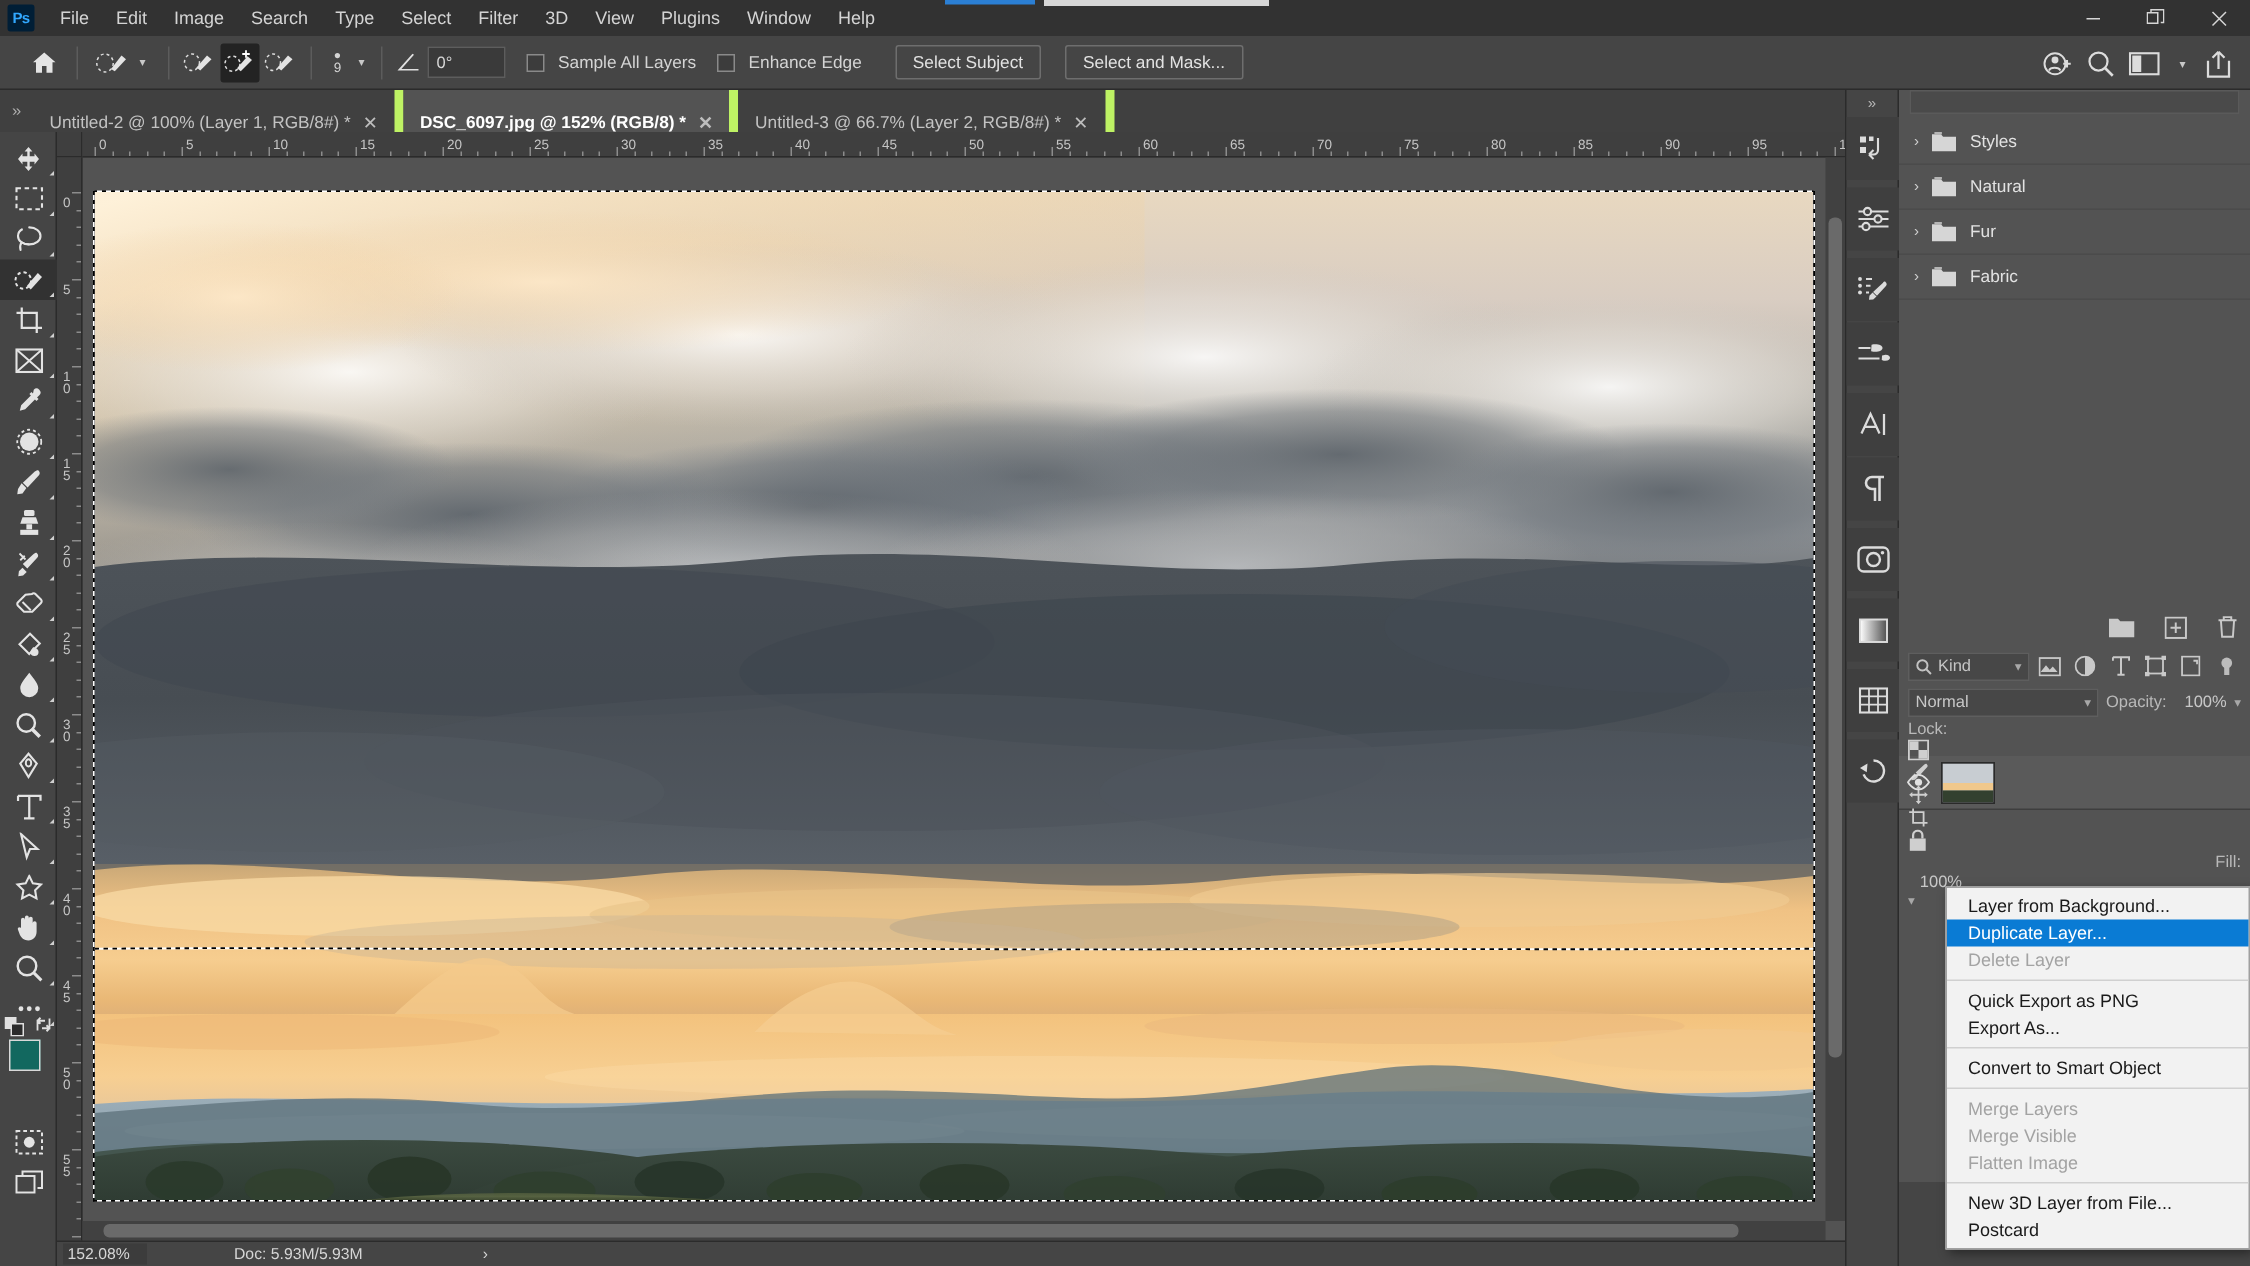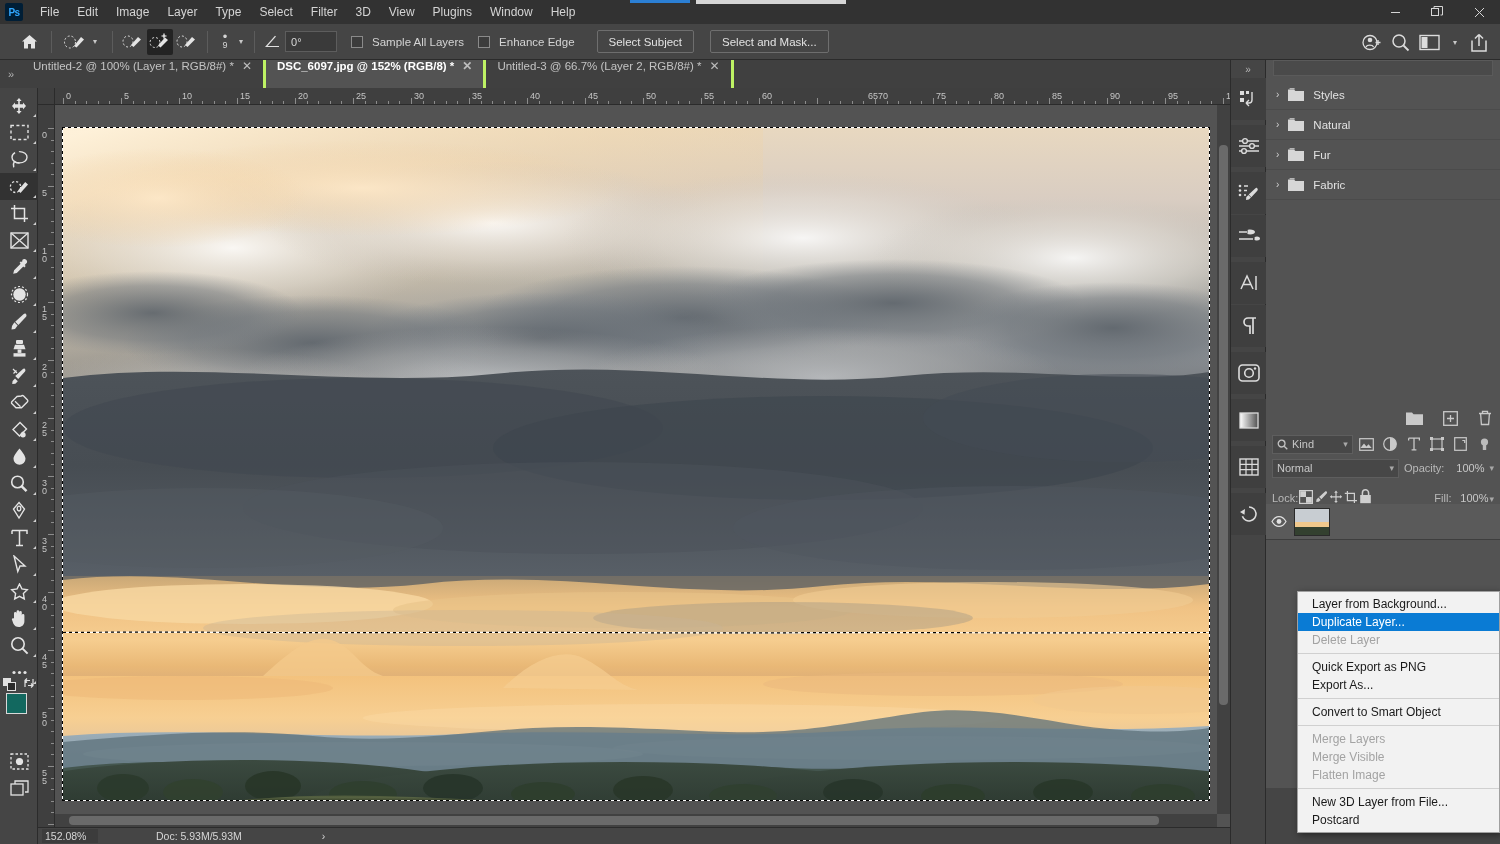--- a/index.html
+++ b/index.html
@@ -88,23 +88,23 @@
   
   .tabbar {
     position: absolute; left: 0; top: 60px; width: 1500px; height: 28px;
     background: #404040; display: flex; align-items: stretch;
   }
   .tab-collapse {
     width: 22px; display: flex; align-items: center; justify-content: center;
     color: #b0b0b0; font-size: 11px;
   }
   .doctab {
-    display: flex; align-items: flex-start; gap: 8px; padding: 0 11px;
+    display: flex; align-items: flex-end; gap: 8px; padding: 0 11px;
     background: #404040; color: #c3c3c3; font-size: 11.5px;
-    border-right: 3px solid #bef264; white-space: nowrap;
+    border-right: 6px solid #bef264; white-space: nowrap;
   }
   .doctab.active { background: #535353; color: #ffffff; font-weight: bold; }
   .tab-x { color: #bdbdbd; font-size: 12px; line-height: 1; }
   .tab-right-collapse {
     position: absolute; right: 4px; top: 2px; color: #b0b0b0; font-size: 11px;
   }
 
   
   .toolbar {
     position: absolute; left: 0; top: 88px; width: 38px; height: 756px;
@@ -279,21 +279,21 @@
   .blend-sel {
     width: 130px; height: 19px; background: #474747; border: 1px solid #5e5e5e;
     color: #c8c8c8; font-size: 11px; display: flex; align-items: center;
     justify-content: space-between; padding: 0 4px;
   }
   .opa-label { color: #b9b9b9; font-size: 11px; }
   .opa-val {
     width: 36px; color: #c8c8c8; font-size: 11px; text-align: right;
   }
   .lock-row {
-    display: flex; align-items: flex-end; height: 24px; gap: 1px; padding: 0 6px;
+    display: flex; align-items: flex-start; height: 24px; gap: 1px; padding: 0 6px; flex-direction: column;
   }
   .lock-label { color: #b9b9b9; font-size: 11px; }
   .layer-row {
     display: flex; align-items: center; height: 36px; gap: 6px;
     padding: 0 4px; background: #5a5a5a; border-bottom: 1px solid #3e3e3e;
   }
   .layer-thumb {
     width: 36px; height: 28px; border: 1px solid #2a2a2a; overflow: hidden;
   }
 
@@ -316,21 +316,21 @@
 <body>
 <div id="app">
 
 <div class="menubar">
   <div class="title-accent"></div>
   <div class="title-accent2"></div>
   <div class="ps-logo">Ps</div>
   <div class="menu-item">File</div>
   <div class="menu-item">Edit</div>
   <div class="menu-item">Image</div>
-  <div class="menu-item">Layer</div>
+  <div class="menu-item">Search</div>
   <div class="menu-item">Type</div>
   <div class="menu-item">Select</div>
   <div class="menu-item">Filter</div>
   <div class="menu-item">3D</div>
   <div class="menu-item">View</div>
   <div class="menu-item">Plugins</div>
   <div class="menu-item">Window</div>
   <div class="menu-item">Help</div>
   <div class="winbtns">
     <div class="winbtn">
@@ -715,21 +715,21 @@
         <div class="rtick" style="left: 669.2px; top: 13px; width: 1px; height: 4px;"></div>
         <div class="rtick" style="left: 680.8px; top: 13px; width: 1px; height: 4px;"></div>
         <div class="rtick" style="left: 692.4px; top: 13px; width: 1px; height: 4px;"></div>
         <div class="rtick" style="left: 704px; top: 10px; width: 1px; height: 7px;"></div>
         <div class="rlabel" style="left: 707px; top: 3px;">60</div>
         <div class="rtick" style="left: 715.6px; top: 13px; width: 1px; height: 4px;"></div>
         <div class="rtick" style="left: 727.2px; top: 13px; width: 1px; height: 4px;"></div>
         <div class="rtick" style="left: 738.8px; top: 13px; width: 1px; height: 4px;"></div>
         <div class="rtick" style="left: 750.4px; top: 13px; width: 1px; height: 4px;"></div>
         <div class="rtick" style="left: 762px; top: 10px; width: 1px; height: 7px;"></div>
-        <div class="rlabel" style="left: 765px; top: 3px; margin-left: 48px;">65</div>
+        <div class="rlabel" style="left: 765px; top: 3px;">65</div>
         <div class="rtick" style="left: 773.6px; top: 13px; width: 1px; height: 4px;"></div>
         <div class="rtick" style="left: 785.2px; top: 13px; width: 1px; height: 4px;"></div>
         <div class="rtick" style="left: 796.8px; top: 13px; width: 1px; height: 4px;"></div>
         <div class="rtick" style="left: 808.4px; top: 13px; width: 1px; height: 4px;"></div>
         <div class="rtick" style="left: 820px; top: 10px; width: 1px; height: 7px;"></div>
         <div class="rlabel" style="left: 823px; top: 3px;">70</div>
         <div class="rtick" style="left: 831.6px; top: 13px; width: 1px; height: 4px;"></div>
         <div class="rtick" style="left: 843.2px; top: 13px; width: 1px; height: 4px;"></div>
         <div class="rtick" style="left: 854.8px; top: 13px; width: 1px; height: 4px;"></div>
         <div class="rtick" style="left: 866.4px; top: 13px; width: 1px; height: 4px;"></div>

